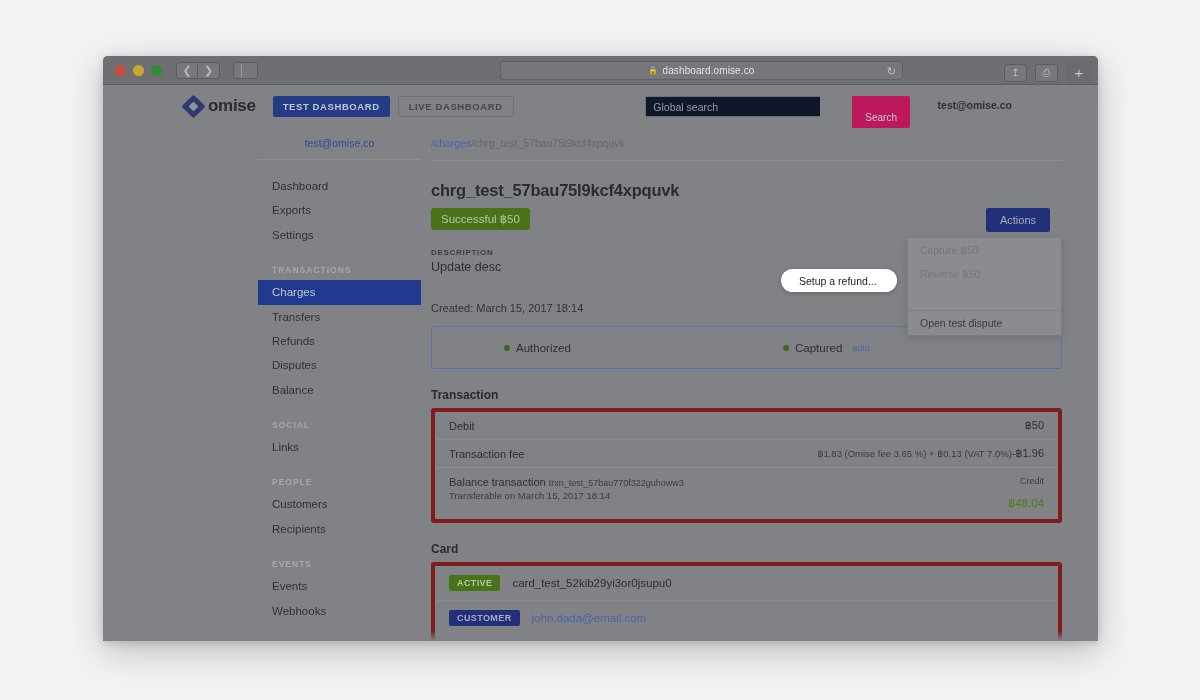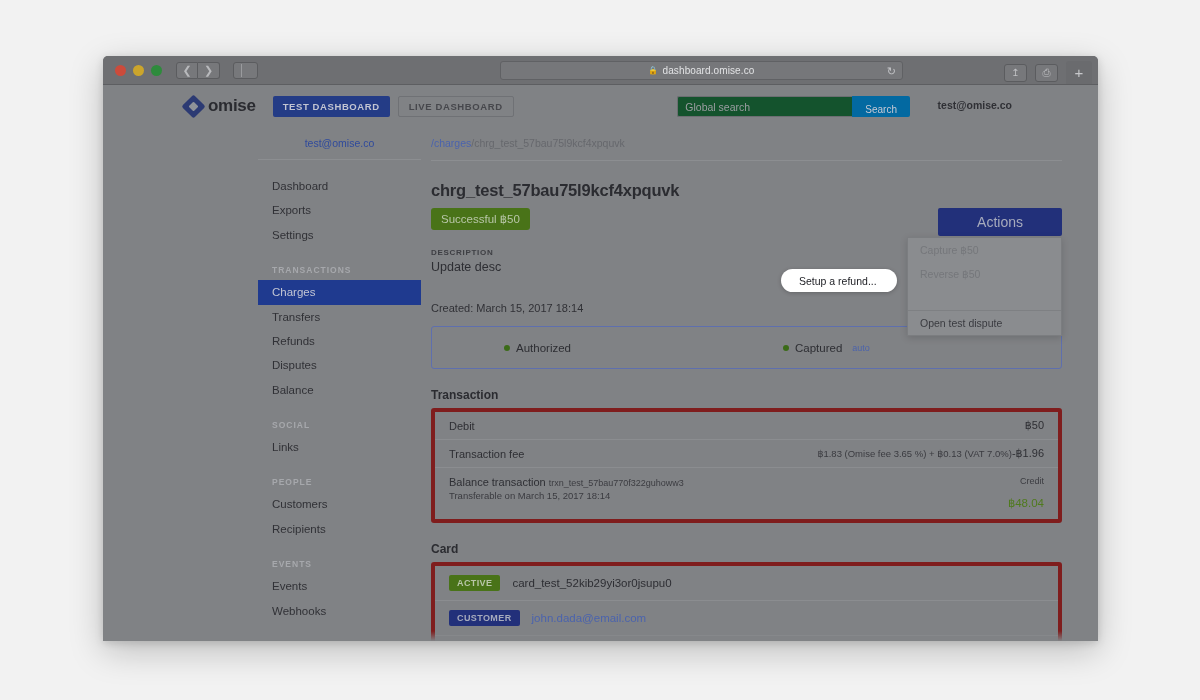--- a/index.html
+++ b/index.html
@@ -126,37 +126,38 @@
   }
   .dashbtn.active { background: #243c86; color: #c2c5d2; }
   .dashbtn.inactive { background: transparent; color: #46474c; border: 1px solid #6f7175; margin-left: 8px; }
 
   #globalsearch {
     position: absolute; right: 188px; top: 11px;
     display: flex;
   }
   #search-input {
     width: 175px; height: 21px;
-    background: #14532d;
+    background: #0f172a;
     border: 1px solid #6c6e72;
     border-right: none;
     border-radius: 2px 0 0 2px;
     font-size: 10.5px; color: #a4a6aa;
     padding: 0 7px;
     font-family: "Liberation Sans", sans-serif;
     outline: none;
   }
   #search-input::placeholder { color: #9b9da1; }
   #search-btn {
-    height: 21px; padding: 8px 13px;
-    background: #0369a1; color: #c6c9d5;
+    height: 21px; padding: 16px 13px;
+    background: #be185d; color: #c6c9d5;
     font-size: 10px; border: none;
     border-radius: 0 2px 2px 0;
     font-family: "Liberation Sans", sans-serif;
     cursor: pointer;
+    margin-left: 32px;
   }
   #useremail {
     position: absolute; right: 86px; top: 14px;
     font-size: 10.5px; font-weight: bold; color: #2f3035;
   }
 
   
   #appbody { display: flex; padding-top: 4px; }
 
   
@@ -197,24 +198,24 @@
   }
 
   #status-row { display: flex; align-items: center; margin-top: 8px; position: relative; }
   #status-badge {
     background: #497318; color: #b8c6a8;
     font-size: 11.5px;
     padding: 4px 10px; border-radius: 3px;
   }
 
   #actions-btn {
-    position: absolute; right: 0; top: 0;
+    position: absolute; right: 12px; top: 0;
     background: #22307a; color: #a7abbd;
-    font-size: 14px;
-    padding: 6px 39px; border: none; border-radius: 2px;
+    font-size: 11px;
+    padding: 6px 14px; border: none; border-radius: 2px;
     font-family: "Liberation Sans", sans-serif;
     cursor: pointer;
   }
 
   
   #actions-menu {
     position: absolute;
     right: 0; top: 29px;
     width: 155px;
     background: #8a8c8f;

